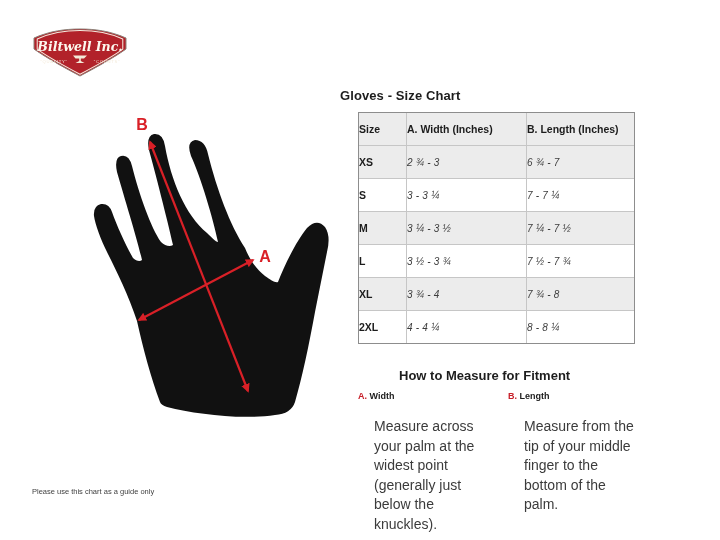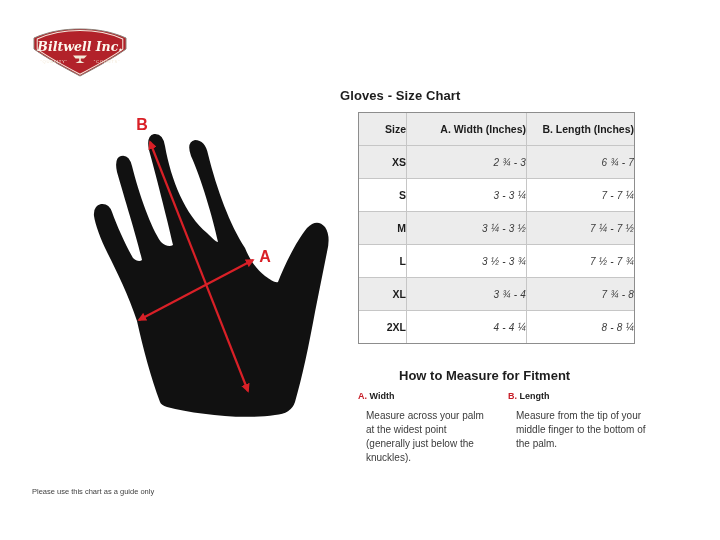--- a/index.html
+++ b/index.html
@@ -22,21 +22,21 @@
     position:absolute; left:340px; top:88px;
     font-size:13px; font-weight:bold; color:#1d1d1d; letter-spacing:.1px;
   }
   table.size-chart {
     position:absolute; left:358px; top:112px; width:276px;
     border-collapse:collapse; table-layout:fixed;
     outline:1px solid #8d8d8d; outline-offset:-1px;
   }
   table.size-chart th, table.size-chart td {
     border:1px solid #c6c6c6; height:32px; padding:0;
-    text-align:right; vertical-align:middle;
+    text-align:left; vertical-align:middle;
   }
   table.size-chart th {
     background:#ececec; font-size:10.5px; font-weight:bold; color:#1c1c1c;
   }
   table.size-chart tbody tr:nth-child(odd) td { background:#ececec; }
   table.size-chart tbody tr:nth-child(even) td { background:#ffffff; }
   td.size-cell { font-size:10.5px; font-weight:bold; color:#1c1c1c; }
   td.val-cell  { font-size:10px; color:#3c3c3c; letter-spacing:.2px;font-style:italic; }
 
   
@@ -45,21 +45,21 @@
     font-size:13px; font-weight:bold; color:#1d1d1d;margin-left:41px;
   }
   .measure-cols {
     position:absolute; left:358px; top:391px; width:300px;
     display:flex; gap:10px;
   }
   .m-item-a { width:140px; }
   .m-item-b { width:150px; }
   .m-head { font-size:9px; font-weight:bold; color:#1c1c1c; margin:0 0 3px 0; }
   .m-key  { color:#c8202a; }
-  .m-text { font-size:10px; color:#3b3b3b; line-height:1.4; margin:8px; }
+  .m-text { font-size:14px; color:#3b3b3b; line-height:1.4; margin:16px; }
 
   
   .footer {
     position:absolute; left:32px; top:486px;
     font-size:7.5px; color:#3f3f3f; line-height:1.5;
   }
 </style>
 </head>
 <body>
 

